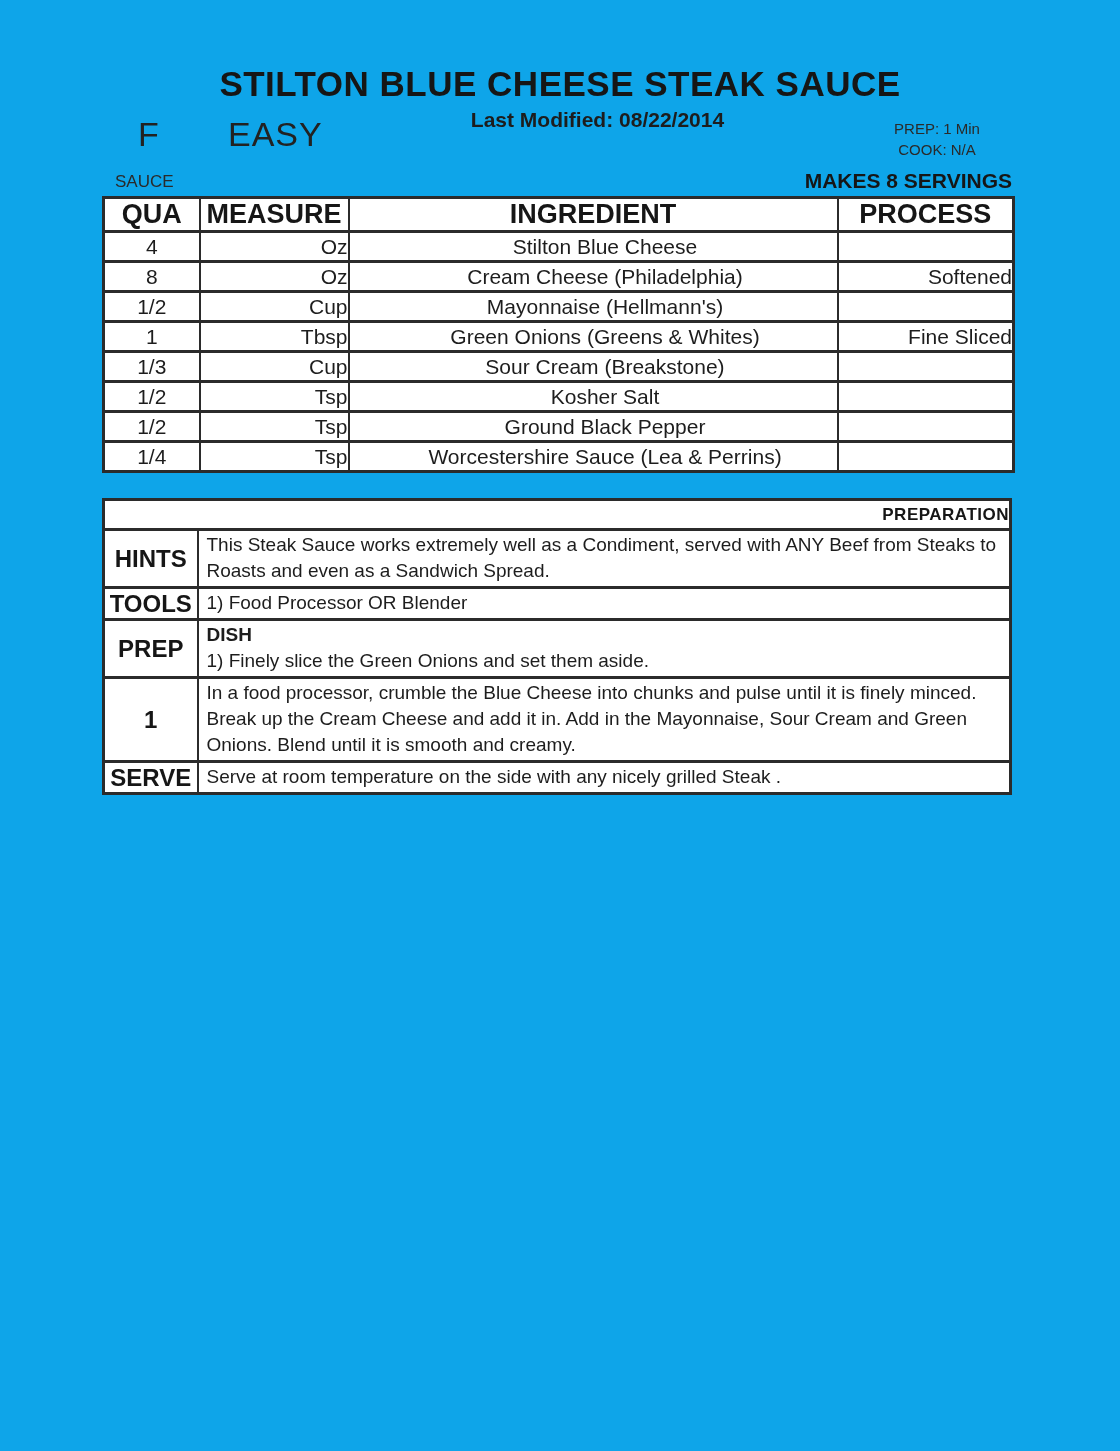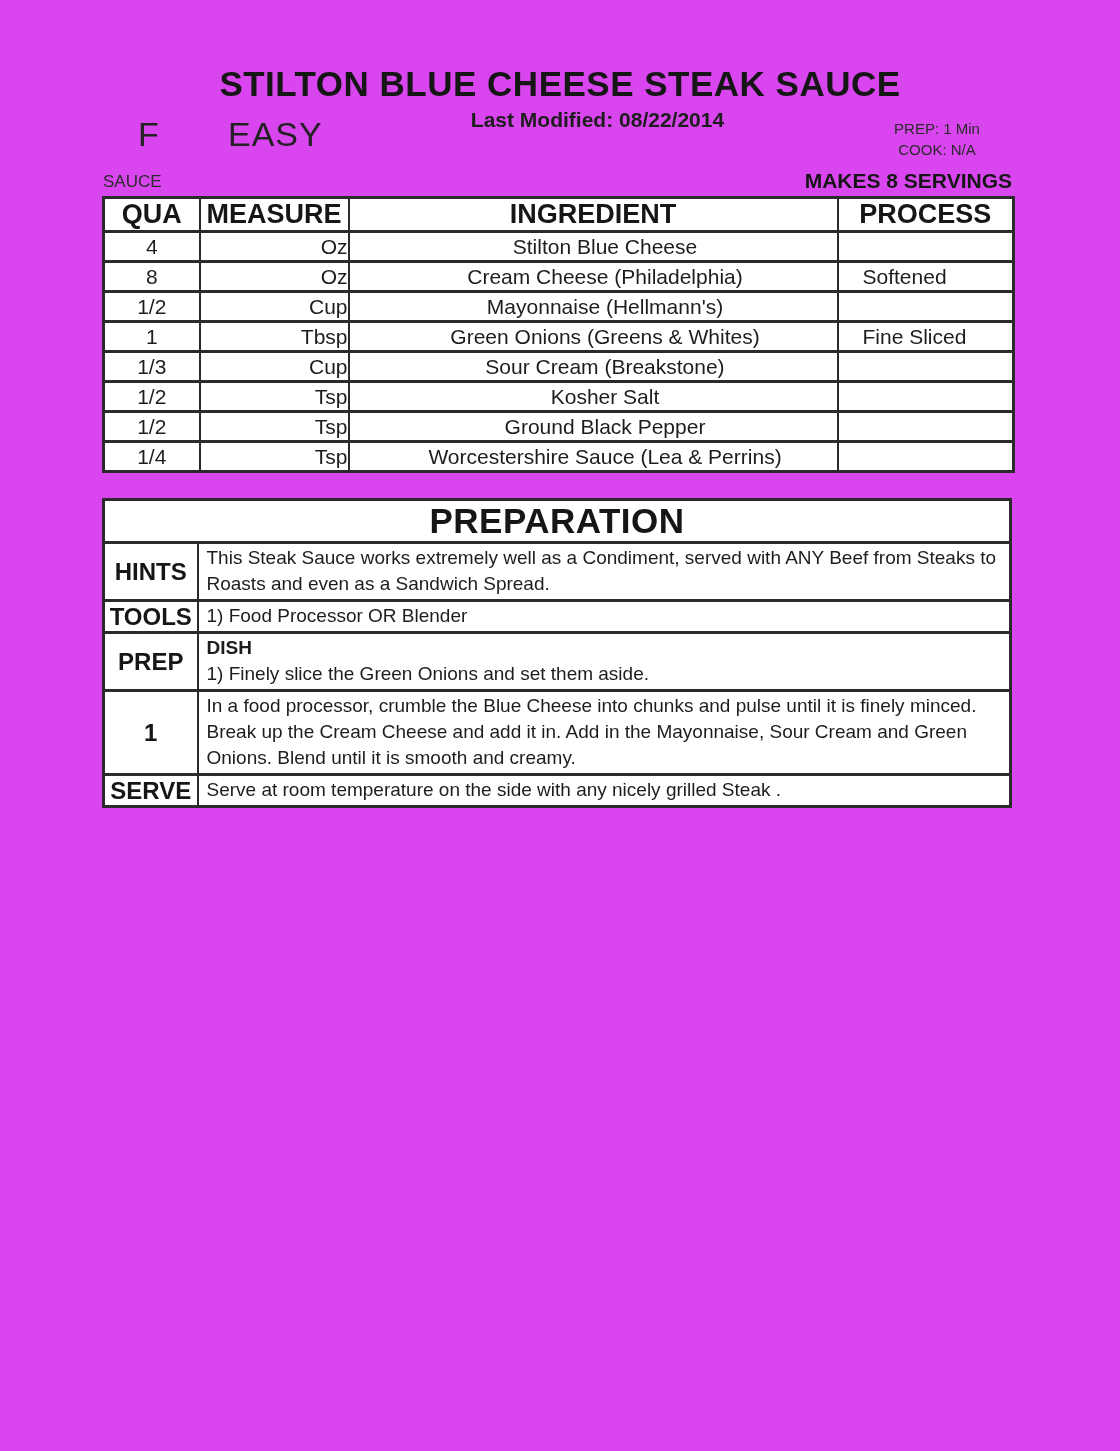--- a/index.html
+++ b/index.html
@@ -8,21 +8,21 @@
     font-family: "Liberation Sans", sans-serif;
     color: #1a1a1a;
     width: 1120px;
     height: 1451px;
     position: relative;
     overflow: hidden;
   }
   .page {
     position: absolute;
     inset: 0;
-    background: #d946ef;
+    background: #0ea5e9;
   }
   .title {
     position: absolute;
     top: 64px;
     left: 0;
     width: 1120px;
     text-align: center;
     font-size: 35px;
     font-weight: bold;
     letter-spacing: 0.5px;
@@ -61,21 +61,21 @@
     left: 862px;
     width: 150px;
     text-align: center;
     font-size: 15px;
     line-height: 21px;
     color: #2a2a2a;
   }
   .category {
     position: absolute;
     top: 172px;
-    left: 103px;
+    left: 115px;
     font-size: 17px;
     color: #2a2a2a;
   }
   .servings {
     position: absolute;
     top: 169px;
     left: 102px;
     width: 910px;
     text-align: right;
     font-size: 21px;
@@ -114,39 +114,39 @@
     color: #1d1d1d;
     vertical-align: middle;
   }
   .col-qua   { width: 96px; }
   .col-meas  { width: 149px; }
   .col-ingr  { width: 489px; }
   .col-proc  { width: 176px; }
   td.qua  { text-align: center; }
   td.meas { text-align: right; padding-left: 7px; }
   td.ingr { text-align: center; padding-left: 24px; }
-  td.proc { text-align: left; padding-left: 24px; }
+  td.proc { text-align: right; padding-left: 24px; }
   .prep-table {
     position: absolute;
     top: 498px;
     left: 102px;
     width: 910px;
     border: 3px solid #2b2b2b;
   }
   .prep-table th, .prep-table td {
     border: 2px solid #2b2b2b;
     border-top-width: 3px;
     border-bottom-width: 3px;
     vertical-align: middle;
   }
   .prep-title th {
     height: 30px;
-    font-size: 35px;
-    font-weight: bold;
-    text-align: center;
+    font-size: 17px;
+    font-weight: bold;
+    text-align: right;
     letter-spacing: 0.5px;
     color: #161616;
   }
   .prep-label-col { width: 94px; }
   .prep-label {
     text-align: center;
     font-size: 24px;
     font-weight: bold;
     color: #161616;
     padding: 0 2px;

